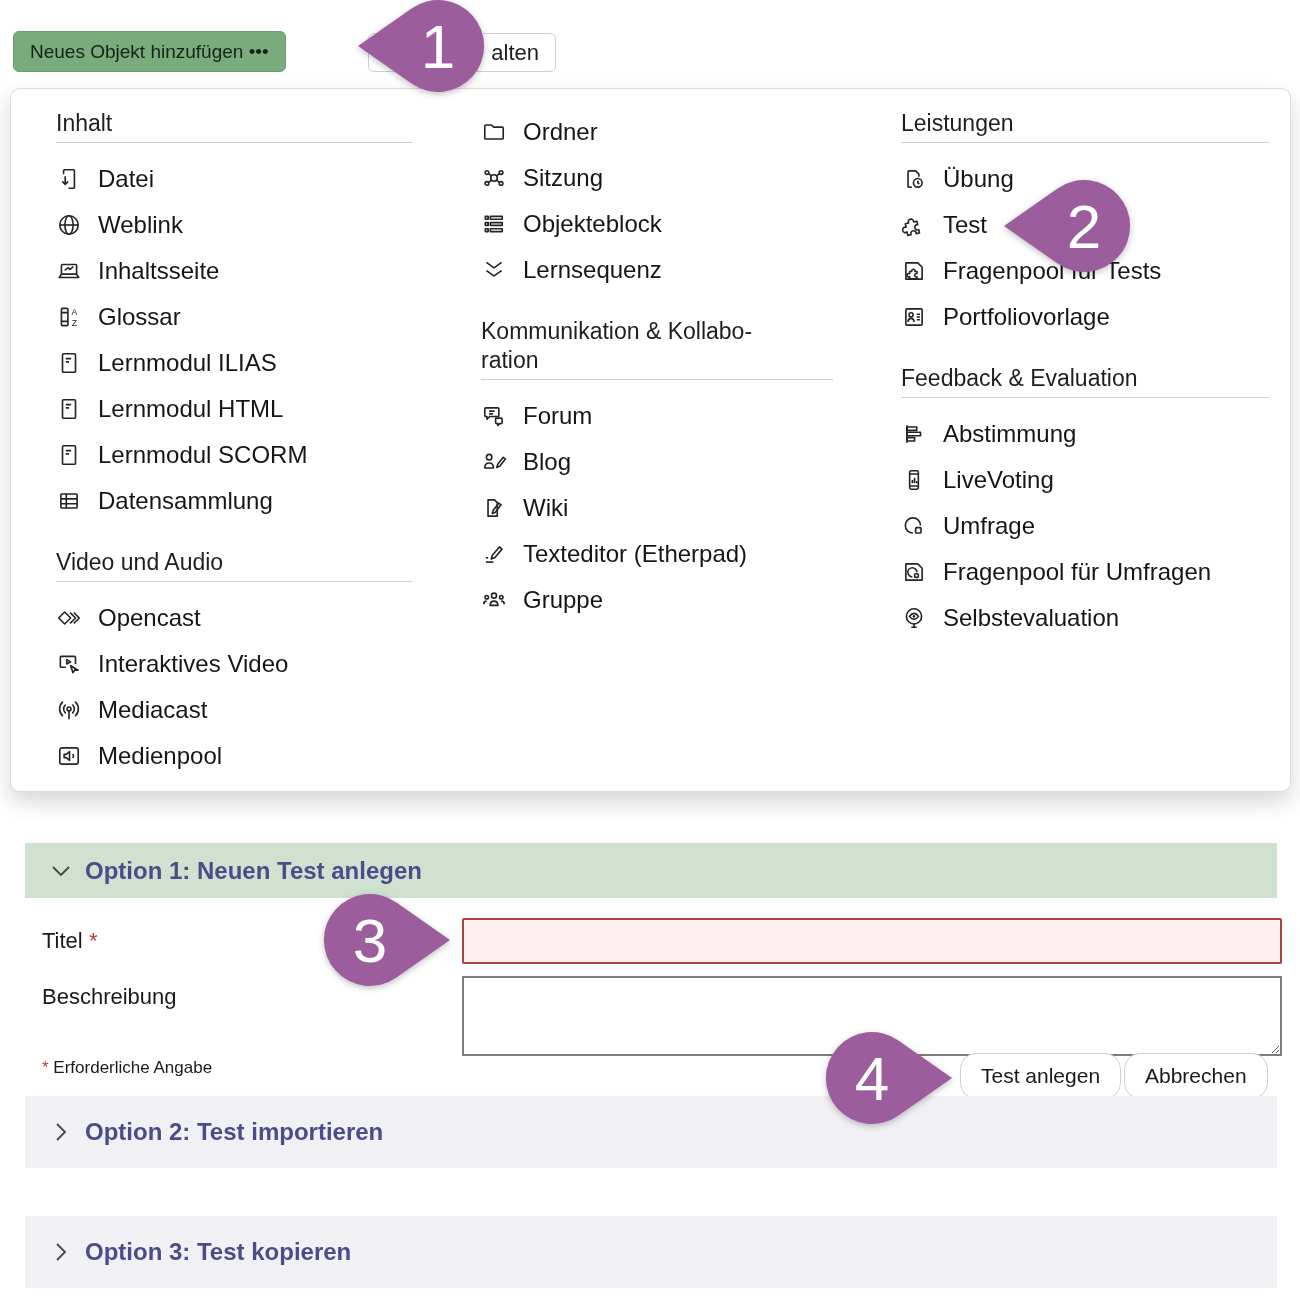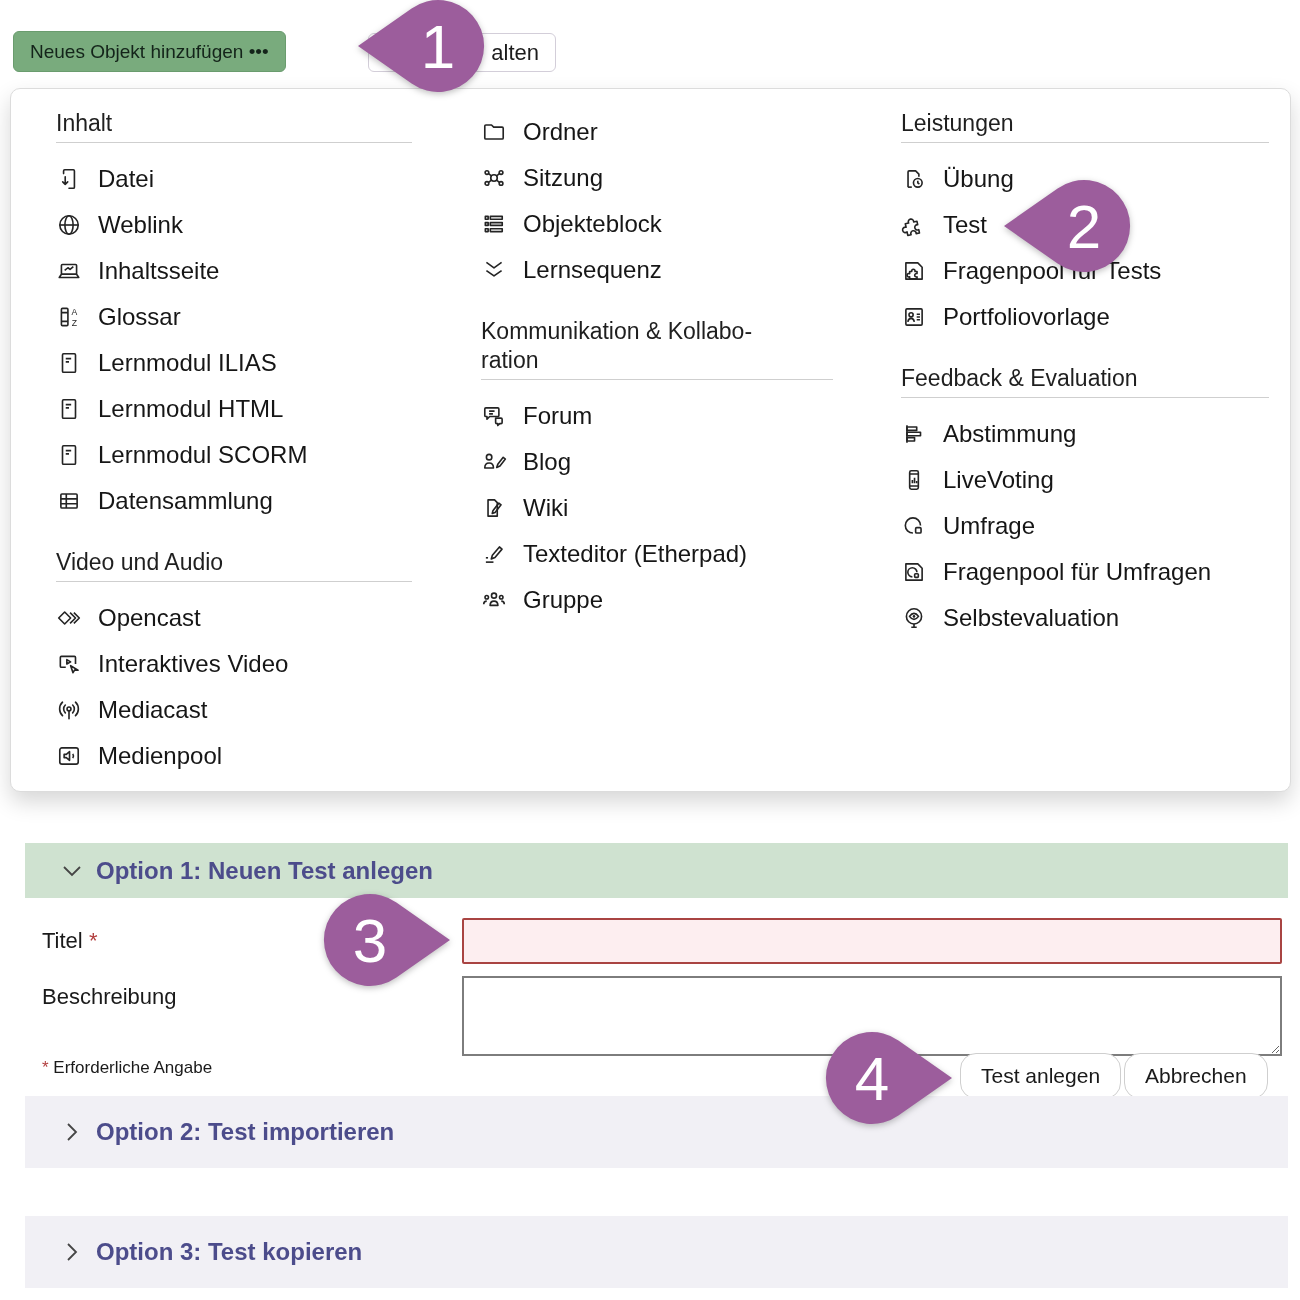--- a/index.html
+++ b/index.html
@@ -23,21 +23,21 @@
   .col-1{left:470px;width:352px;}
   .col-2{left:890px;width:368px;}
   .sec-head{border-bottom:1px solid #cfcfcf;padding-bottom:4px;margin-bottom:13px;}
   .sec-head:not(:first-child){margin-top:24px;}
   .sec-title{font-size:23px;color:#1f1f1f;line-height:1.26;max-width:312px;hyphens:manual;}
   .menu-item{display:flex;align-items:center;gap:16px;height:46px;cursor:pointer;}
   .mi-icon{width:26px;height:26px;flex:0 0 26px;color:#242424;}
   .mi-label{font-size:24px;color:#161616;}
 
   
-  .bar{left:25px;width:1252px;display:flex;align-items:center;cursor:pointer;padding-left:11px;}
+  .bar{left:25px;width:1252px;display:flex;align-items:center;cursor:pointer;}
   .bar-green{top:843px;height:55px;background:#cfe2d0;}
   .bar-gray{height:72px;background:#f1f0f5;}
   .bar .chev{margin-left:24px;width:24px;height:24px;color:#454545;flex:0 0 24px;}
   .bar .bar-title{margin-left:12px;font-size:24px;font-weight:bold;color:#4c4c8b;}
   .form-label{font-size:22px;color:#1a1a1a;}
   .req{color:#b23f3f;}
   .input-title{left:462px;top:918px;width:796px;height:42px;background:#fdeef0;
     border:2px solid #a94442;border-radius:2px;font-size:20px;padding:0 10px;box-sizing:content-box;}
   .input-desc{left:462px;top:976px;width:796px;height:64px;background:#fff;border:2px solid #7d7d7d;
     font-size:20px;padding:6px 10px;resize:both;font-family:"Liberation Sans",sans-serif;}

